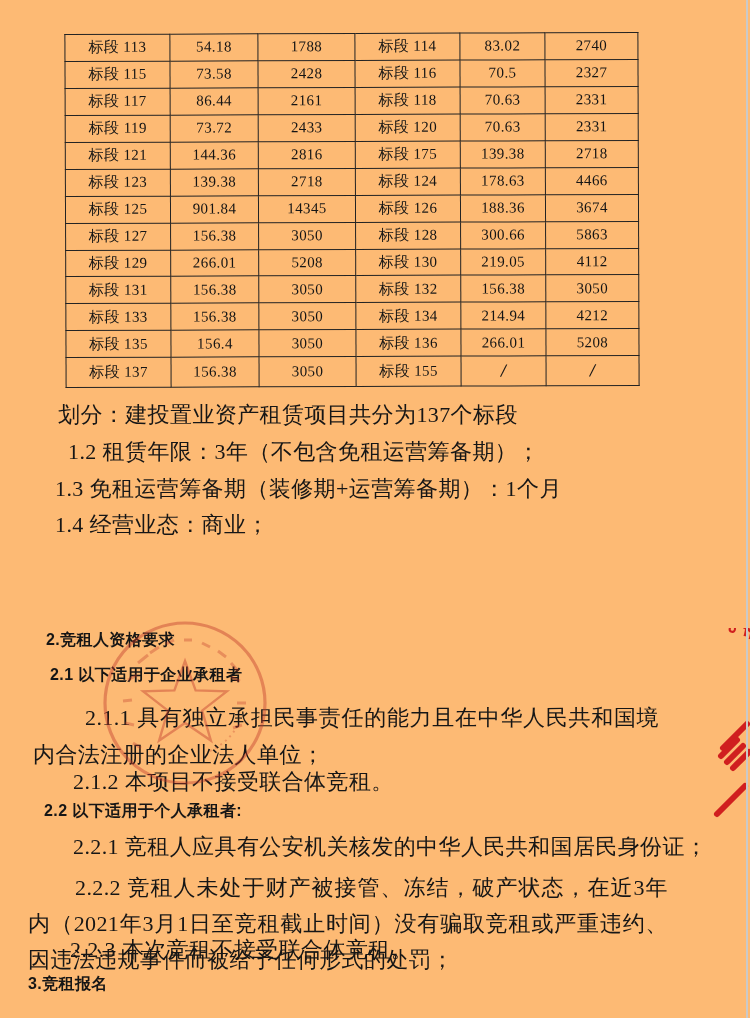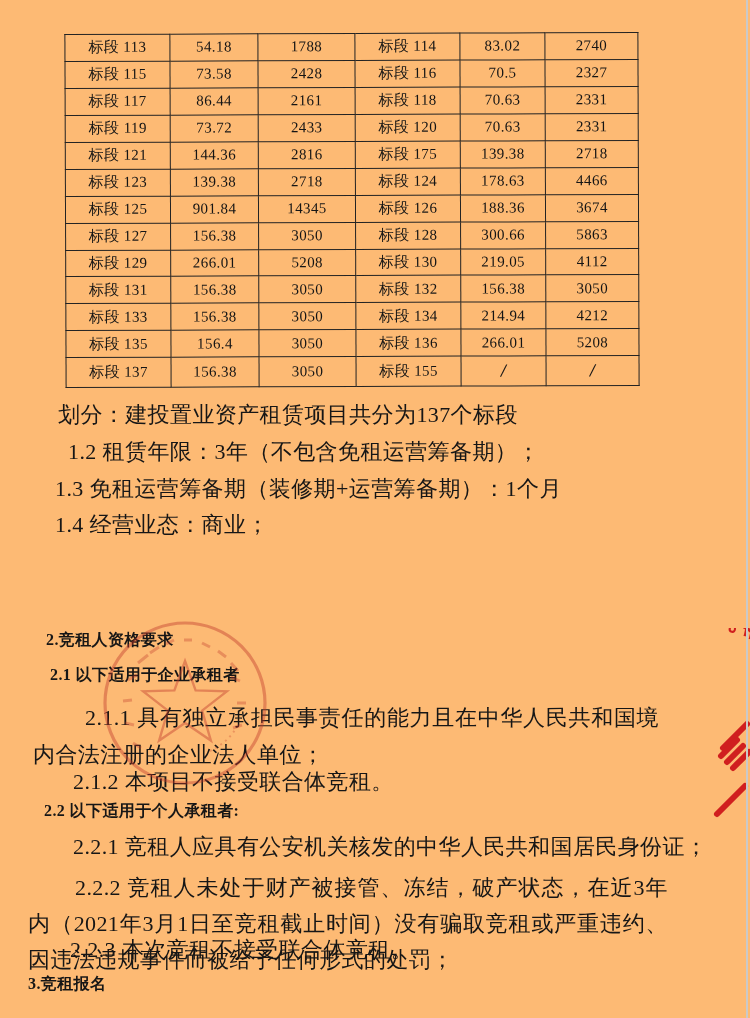--- a/index.html
+++ b/index.html
@@ -42,21 +42,21 @@
     font-size: 22px;
     letter-spacing: 0.4px;
     line-height: 22px;
     white-space: nowrap;
   }
   .para.wrap {
     white-space: normal;
     text-align: justify;
   }
   .para.bold {
-    font-family: Liberation Serif, serif;
+    font-family: Liberation Sans, sans-serif;
     font-weight: bold;
     font-size: 16px;
   }
   .p-division  { left: 58px; top: 404px; }
   .p-1-2       { left: 55px; top: 441px; margin-left: 13px; }
   .p-1-3       { left: 55px; top: 478px; }
   .p-1-4       { left: 55px; top: 514px; }
   .p-1-5      { left: 30px; top: 549px; width: 625px; text-indent: 19px; line-height: 35px; }
   .p-h2        { left: 46px; top: 629px; }
   .p-2-1       { left: 50px; top: 664px; }

